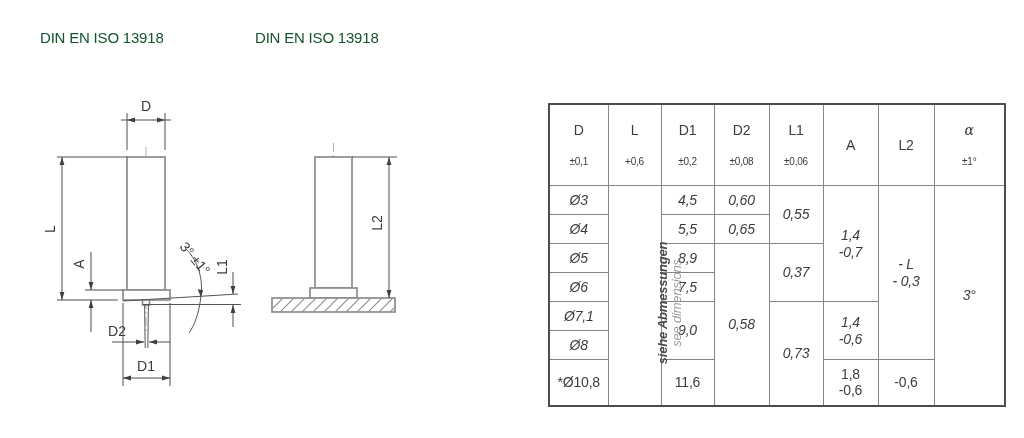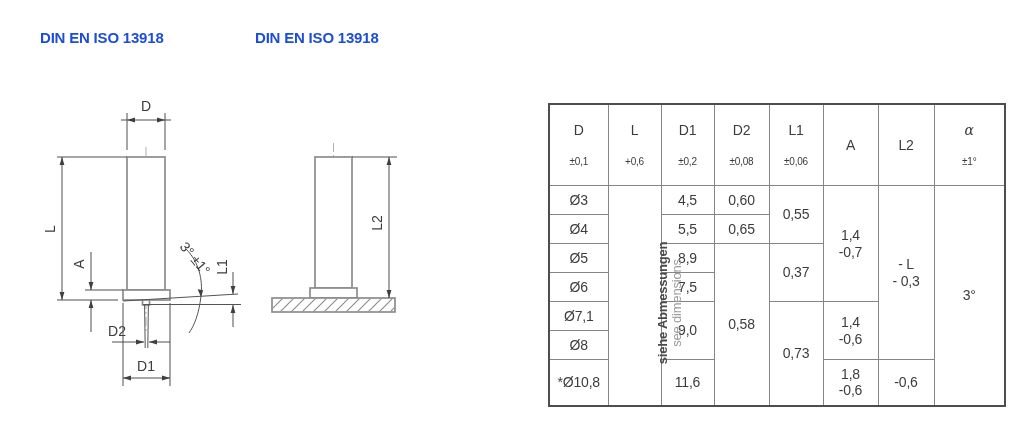--- a/index.html
+++ b/index.html
@@ -4,21 +4,21 @@
 <style>
   html,body{margin:0;padding:0;}
   body{
     width:1024px;height:438px;position:relative;background:#ffffff;
     font-family:"Liberation Sans","DejaVu Sans",sans-serif;
     color:#3c3c3c;overflow:hidden;
   }
   
   .title-block{position:absolute;top:28px;line-height:19px;font-size:15px;letter-spacing:-0.2px;}
   .title-block .t-name{font-weight:700;color:#3b3b3b;}
-  .title-block .t-std{font-weight:700;color:#1d4ed8;}
+  .title-block .t-std{font-weight:400;color:#14532d;}
   #title-left{left:40px;}
   #title-right{left:255px;}
 
   
   #drawings{position:absolute;left:0;top:0;}
   .outline{fill:#ffffff;stroke:#8c8c8c;stroke-width:1.7;}
   .thinline{stroke:#555555;stroke-width:1;fill:none;}
   .dimline{stroke:#4f4f4f;stroke-width:1;fill:none;}
   .centerline{stroke:#b0b0b0;stroke-width:1;stroke-dasharray:9 3 2 3;fill:none;}
   .hatch{stroke:#8a8a8a;stroke-width:1.1;}
@@ -28,21 +28,21 @@
   
   #dim-table-wrap{position:absolute;left:548px;top:103px;}
   table.dims{border-collapse:collapse;table-layout:fixed;width:456px;}
   table.dims{border:2px solid #4d4d4d;}
   table.dims td,table.dims th{
     border:1px solid #858585;text-align:center;vertical-align:middle;
     font-size:14px;font-weight:400;color:#3c3c3c;padding:0;
     white-space:pre-line;line-height:1.2;letter-spacing:-0.2px;
   }
   tr.hrow{height:49px;}
-  tr.r{height:29px;}
+  tr.r{height:29px;font-style:italic;}
   tr.r-last{height:46px;}
   .col-name{font-size:14px;}
   .col-tol{font-size:10px;margin-top:1px;}
   .alpha-glyph{font-family:"DejaVu Serif",serif;font-style:italic;font-size:14px;}
   td.vcell{vertical-align:middle;text-align:center;}
   .vwrap{display:inline-block;transform:rotate(-90deg);white-space:nowrap;line-height:14px;}
   .vde{font-size:13px;color:#4a4a4a;font-weight:600;display:block;}
   .ven{font-size:13px;color:#9b9b9b;font-weight:400;display:block;}
 </style>
 </head>

